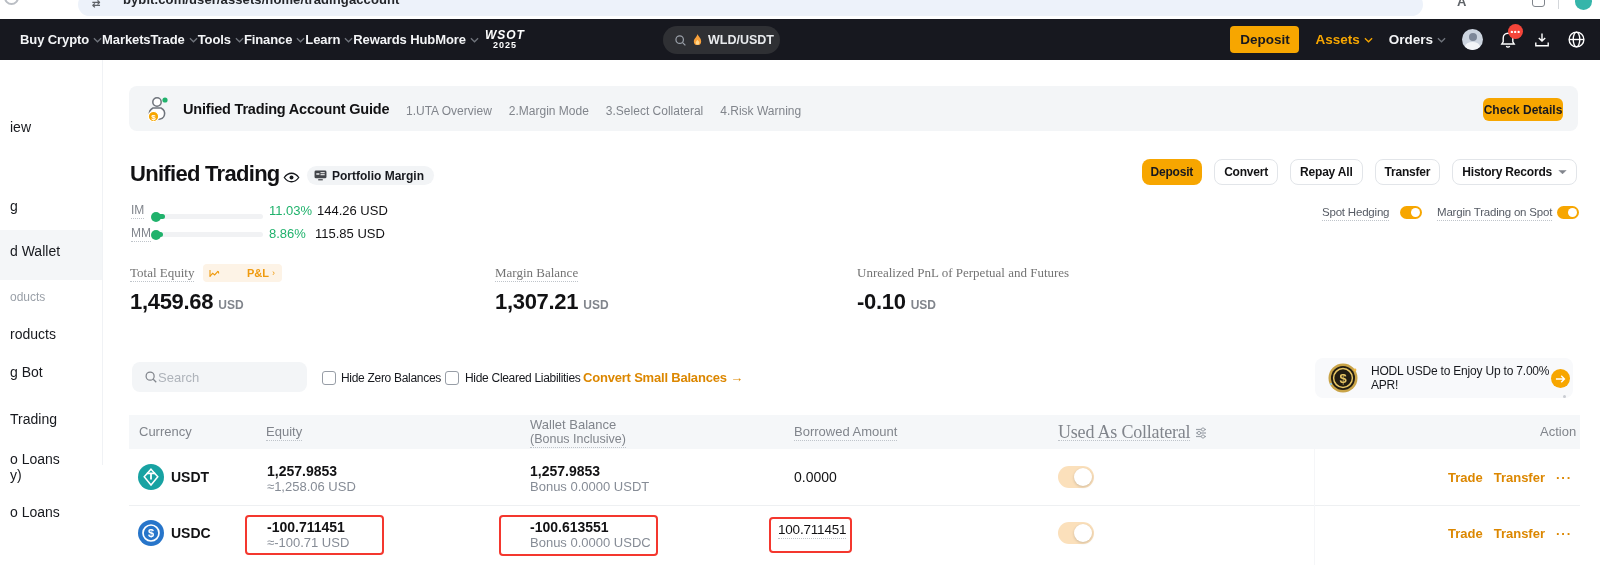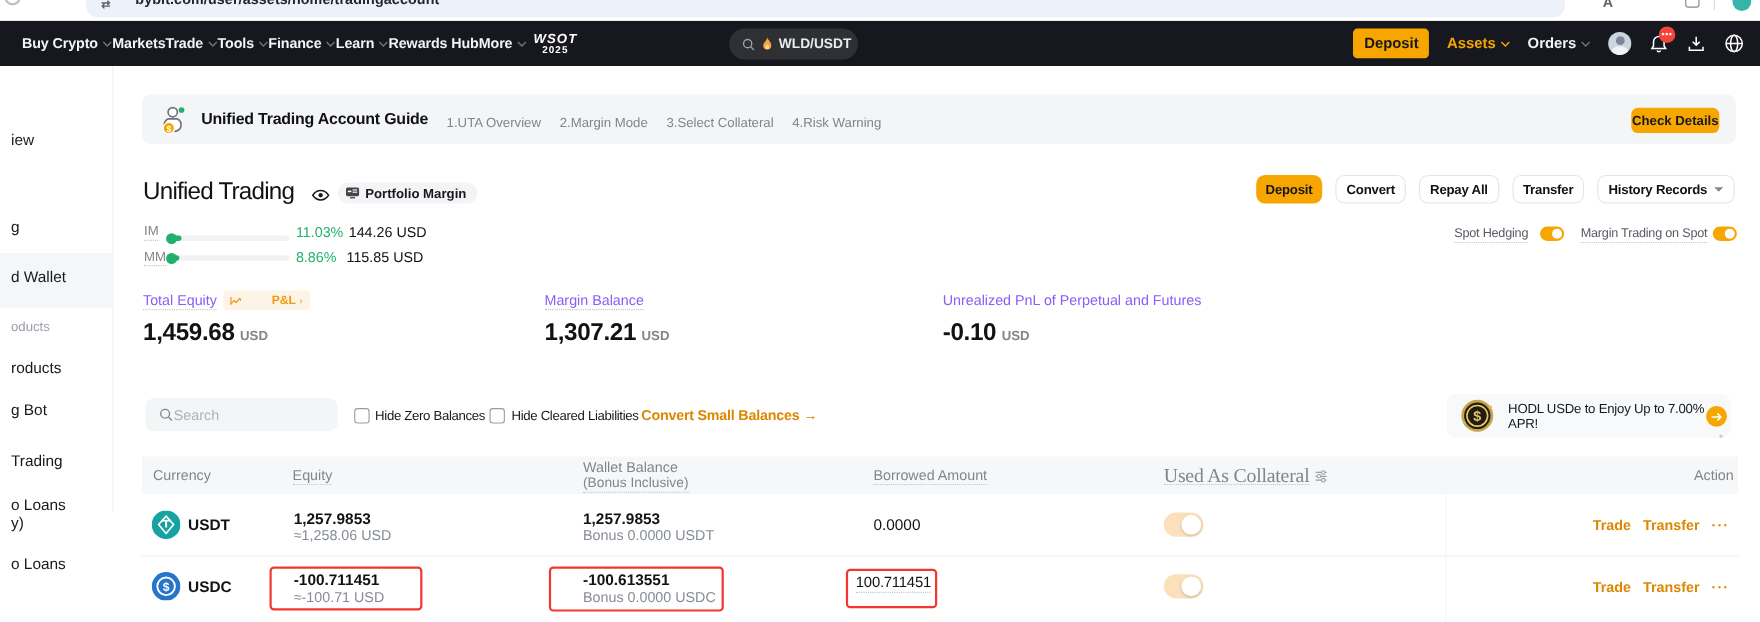--- a/index.html
+++ b/index.html
@@ -49,21 +49,21 @@
 
   
   #guide { position:absolute; left:129px; top:86px; width:1449px; height:45px; border-radius:8px; background:#f3f5f7; }
   #guide-icon { position:absolute; left:144px; top:94px; }
   #guide-title { position:absolute; left:183px; top:101px; font-size:14.5px; font-weight:700; color:#121214; letter-spacing:-.2px; }
   #guide-steps { position:absolute; left:406px; top:104px; display:flex; gap:17px; }
   .guide-step { font-size:12px; color:#81858c; }
   #check-details { position:absolute; left:1483px; top:98px; width:80px; height:23px; border-radius:6px; background:#f7a600; color:#17181f; font-size:12px; font-weight:700; display:flex; align-items:center; justify-content:center; }
 
   
-  #acct-title { position:absolute; left:130px; top:161px; font-size:22px; font-weight:400; color:#121214; letter-spacing:-.7px; }
+  #acct-title { position:absolute; left:130px; top:161px; font-size:22px; font-weight:700; color:#121214; letter-spacing:-.7px; }
   #eye-icon { position:absolute; left:283px; top:172px; }
   #pm-pill { position:absolute; left:307px; top:166px; height:19px; border-radius:10px; background:#f2f4f6; display:flex; align-items:center; gap:5px; padding:0 10px 0 7px; }
   #pm-pill span { font-size:12px; font-weight:700; color:#17191e; }
   #acct-buttons { position:absolute; top:159px; right:23px; display:flex; gap:12px; }
   .btn { height:26px; border-radius:8px; display:flex; align-items:center; justify-content:center; padding:0 9px; font-size:12px; font-weight:600; letter-spacing:-.2px; color:#121214; background:#fff; border:1px solid #e2e5e9; white-space:nowrap; }
   .btn.primary { background:#f7a600; border:none; color:#17181f; }
   .btn .chev { margin-left:6px; }
 
   
   .im-label { position:absolute; left:131px; font-size:12px; color:#81858c; line-height:13px; border-bottom:1px dotted #bfc4ca; padding-bottom:1px; }
@@ -72,21 +72,21 @@
   .im-dot { position:absolute; left:151px; width:10px; height:10px; border-radius:50%; background:#20b26c; }
   .im-pct { position:absolute; left:269px; font-size:13px; color:#20b26c; line-height:14px; }
   .im-val { position:absolute; font-size:13px; color:#121214; line-height:14px; }
 
   
   .hedge-label { position:absolute; top:206px; font-size:11.5px; letter-spacing:-.2px; color:#565b64; line-height:13px; border-bottom:1px dotted #bfc4ca; padding-bottom:1px; }
   .mini-toggle { position:absolute; top:206px; width:22px; height:13px; border-radius:7px; background:#f7a600; }
   .mini-toggle i { position:absolute; right:2px; top:2px; width:9px; height:9px; border-radius:50%; background:#fff; }
 
   
-  .sum-label { position:absolute; top:266px; font-size:13px; color:#8b5cf6; line-height:14px; }
+  .sum-label { position:absolute; top:266px; font-size:13px; color:#737373; line-height:14px;font-family:Liberation Serif, serif; }
   .sum-label.dot { border-bottom:1px dotted #bfc4ca; padding-bottom:1px; }
   #pnl-badge { position:absolute; left:203px; top:264px; height:18px; border-radius:4px; background:#fdf3e6; display:flex; align-items:center; gap:3px; padding:0 7px 0 6px; }
   #pnl-badge b { font-size:11px; font-weight:700; color:#ef9a0e;padding-left:24px; }
   #pnl-badge .arr { color:#ef9a0e; font-size:9px; }
   .sum-value { position:absolute; top:290px; font-size:22px; font-weight:700; color:#121214; letter-spacing:-.3px; line-height:24px; }
   .sum-value em { font-style:normal; font-size:12px; font-weight:600; color:#81858c; letter-spacing:0; margin-left:5px; }
 
   
   #search-box { position:absolute; left:132px; top:362px; width:175px; height:30px; border-radius:8px; background:#f3f5f7; display:flex; align-items:center; gap:0; padding-left:12px; }
   #search-box .ph { font-size:13px; color:#aeb3ba; }

